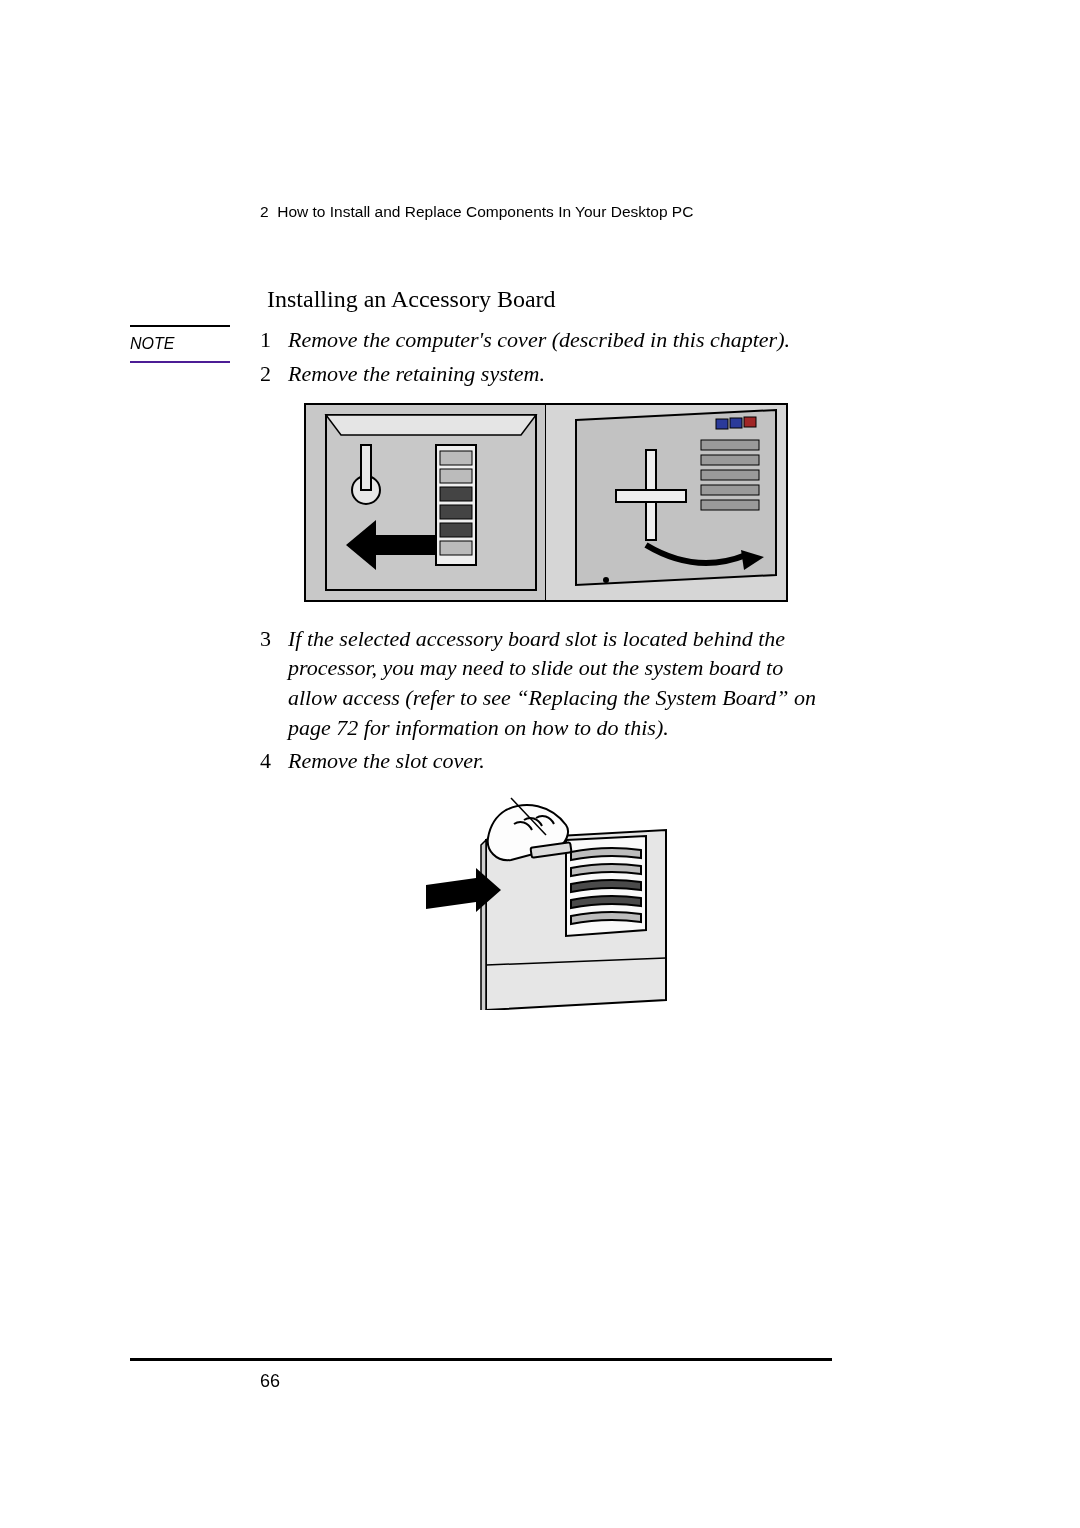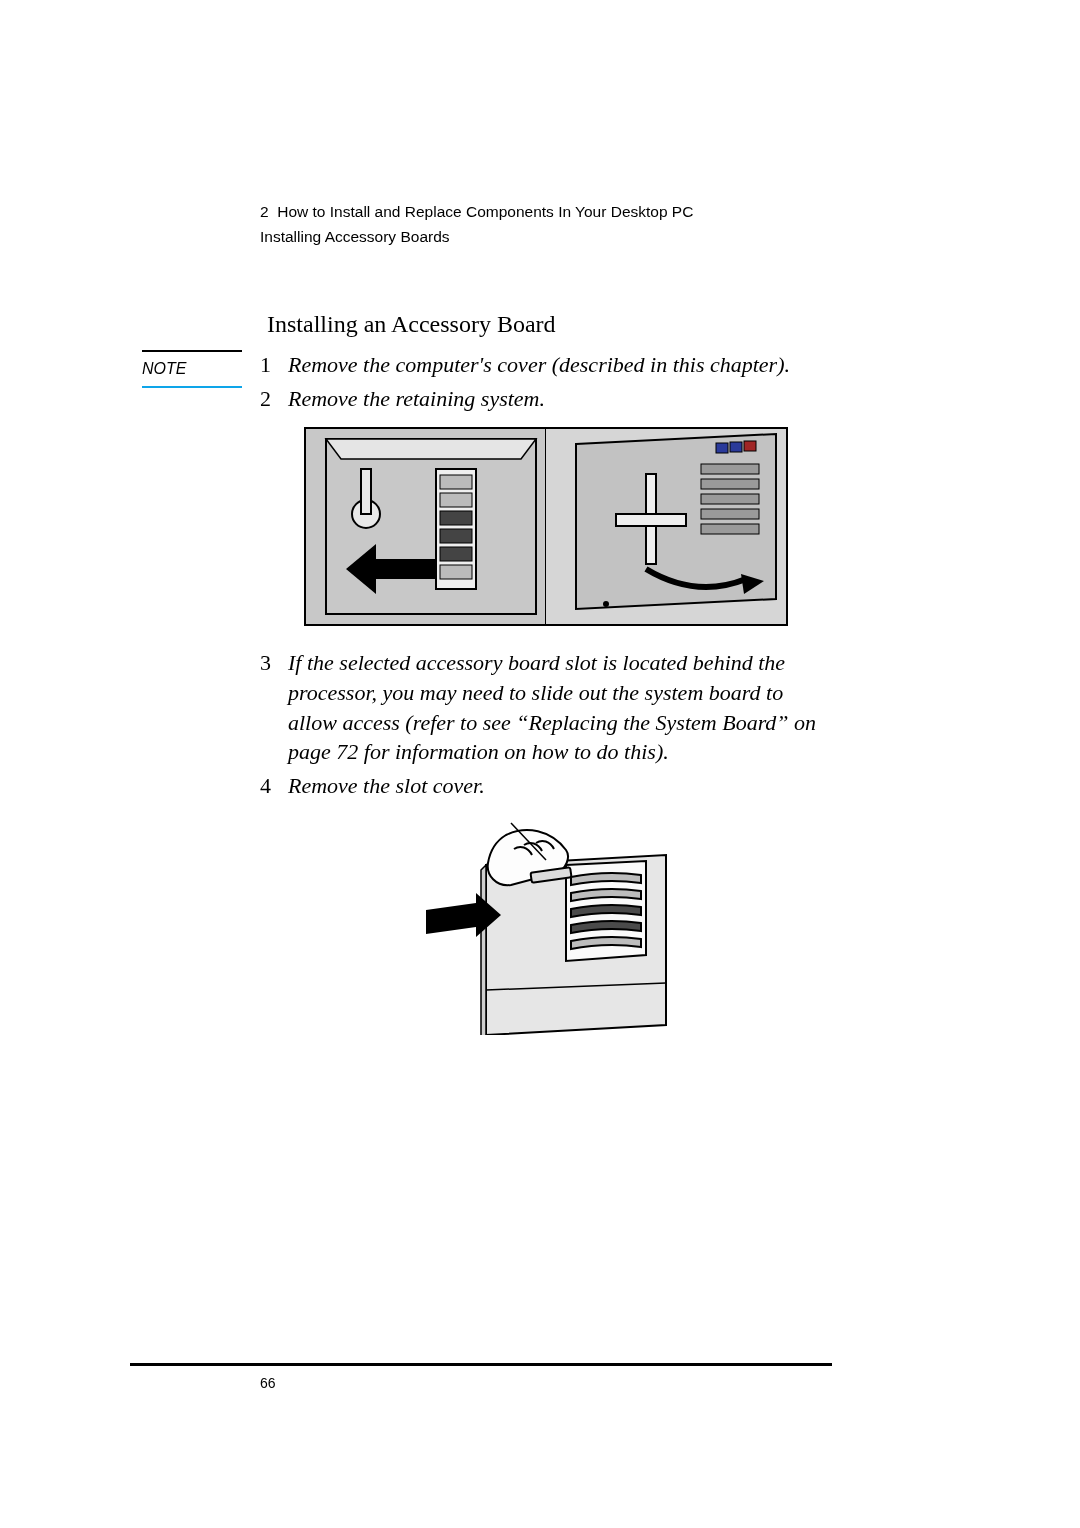--- a/index.html
+++ b/index.html
@@ -39,24 +39,23 @@
   }
   .side-col {
     width: 130px;
     flex: 0 0 130px;
     font-family: "Helvetica Neue", Helvetica, Arial, sans-serif;
     font-style: italic;
     font-size: 16px;
   }
   .side-col .note-box {
     border-top: 2px solid #000;
-    border-bottom: 2px solid #0ea5e9;
+    border-bottom: 2px solid #4c1d95;
     padding: 6px 0;
     width: 100px;
-    margin-left: 12px;
   }
   .main-col {
     flex: 1 1 auto;
     font-size: 22px;
     font-family: "New Century Schoolbook", "Century Schoolbook", "Times New Roman", serif;
   }
 
   .section-title {
     font-size: 24px;
     margin: 30px 0 10px 7px;
@@ -106,36 +105,35 @@
   }
 
   .footer {
     position: absolute;
     left: 130px;
     right: 200px;
     bottom: 135px;
     border-top: 3px solid #000;
     padding-top: 8px;
     font-family: "Helvetica Neue", Helvetica, Arial, sans-serif;
-    font-size: 14px;
+    font-size: 18px;
   }
   .footer .pn {
     margin-left: 130px;
   }
 </style>
 </head>
 <body>
 
 <div class="page">
 
   <div class="running-head">
     <div class="line1">
       <span>2</span>&nbsp;&nbsp;<span>How to Install and Replace Components In Your Desktop PC</span>
     </div>
-    <div class="line2">Installing Accessory Boards</div>
   </div>
 
   <div class="row">
     <div class="side-col"></div>
     <div class="main-col">
       <div class="section-title">Installing an Accessory Board</div>
     </div>
   </div>
 
   <div class="row">

